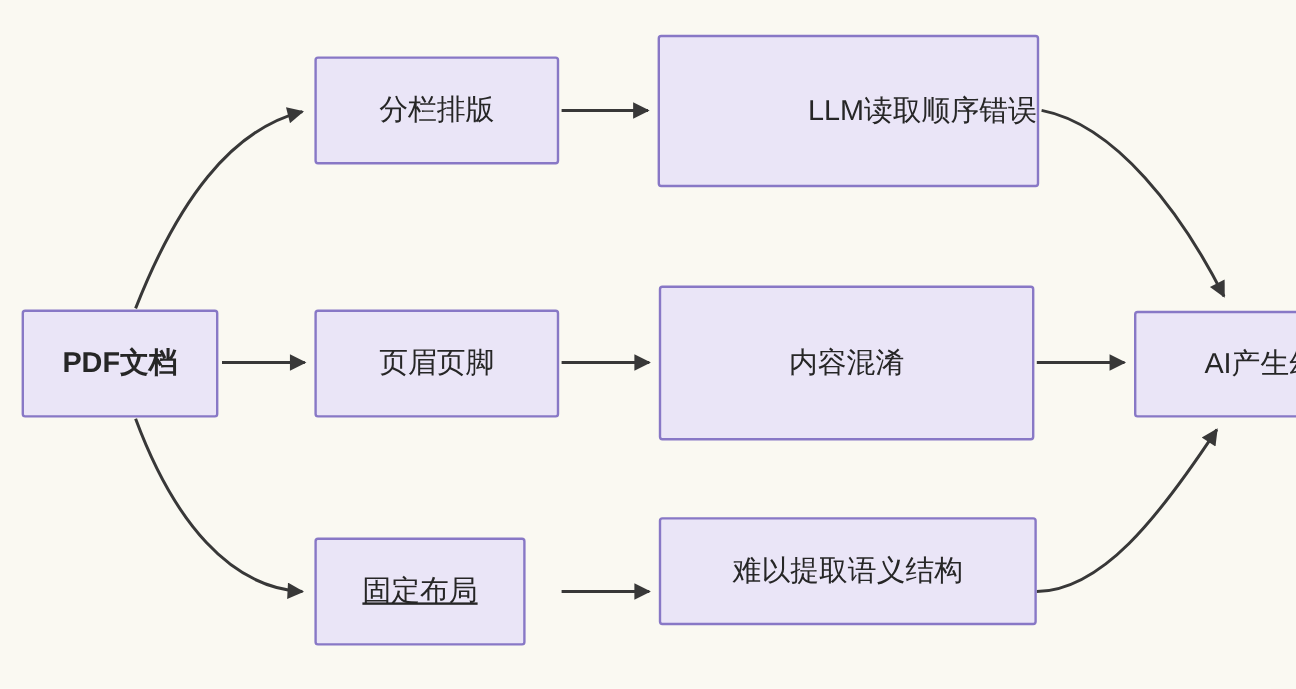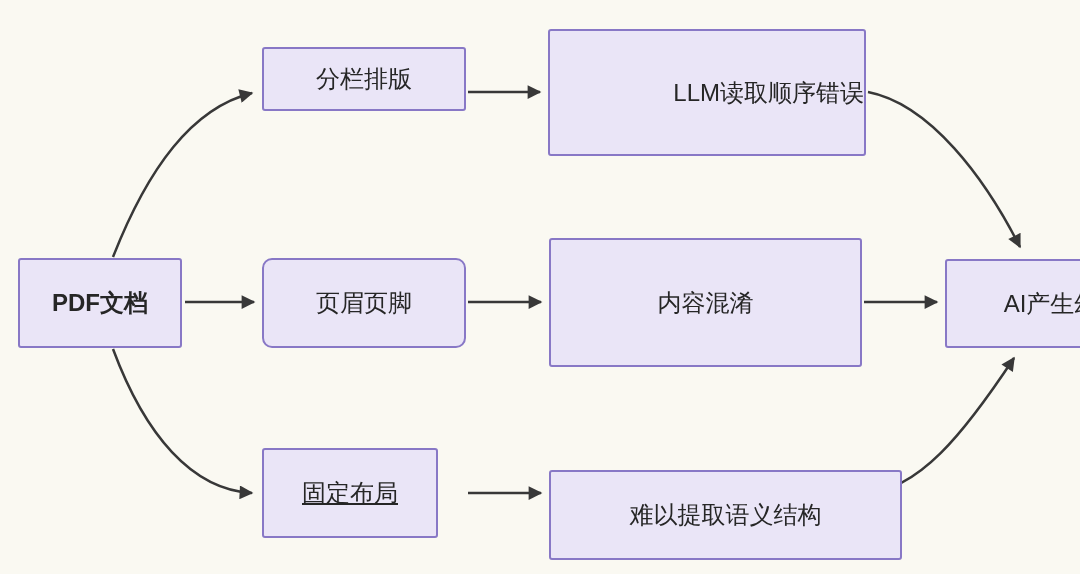--- a/index.html
+++ b/index.html
@@ -39,26 +39,26 @@
     align-items: center;
     justify-content: center;
     color: #262626;
     font-size: 24px;
     line-height: 38px;
     text-align: center;
     white-space: nowrap;
   }
   
   .node-pdf               { left: 18px;  top: 258px; width: 164px; height: 90px; font-weight: bold; }
-  .node-multi-column      { left: 262px; top: 47px;  width: 204px; height: 64px; }
-  .node-header-footer     { left: 262px; top: 258px; width: 204px; height: 90px; border-radius: 10px; }
+  .node-multi-column      { left: 262px; top: 47px;  width: 204px; height: 90px; }
+  .node-header-footer     { left: 262px; top: 258px; width: 204px; height: 90px; }
   .node-fixed-layout      { left: 262px; top: 448px; width: 176px; height: 90px; text-decoration: underline; }
   .node-llm-order         { left: 548px; top: 29px;  width: 318px; height: 127px; align-items: flex-end; }
   .node-content-confusion { left: 549px; top: 238px; width: 313px; height: 129px; align-items: center; }
-  .node-semantic          { left: 549px; top: 470px; width: 353px; height: 90px; }
+  .node-semantic          { left: 549px; top: 431px; width: 315px; height: 90px; }
   .node-ai                { left: 945px; top: 259px; width: 236px; height: 89px; }
 </style>
 </head>
 <body>
 
 <div class="canvas">
 
   <svg class="arrow-layer" width="1080" height="574" viewBox="0 0 1080 574" xmlns="http://www.w3.org/2000/svg">
     <defs>
       <marker id="arrowhead" viewBox="0 0 10 10" refX="9" refY="5" markerWidth="6.5" markerHeight="5.5" orient="auto-start-reverse">

